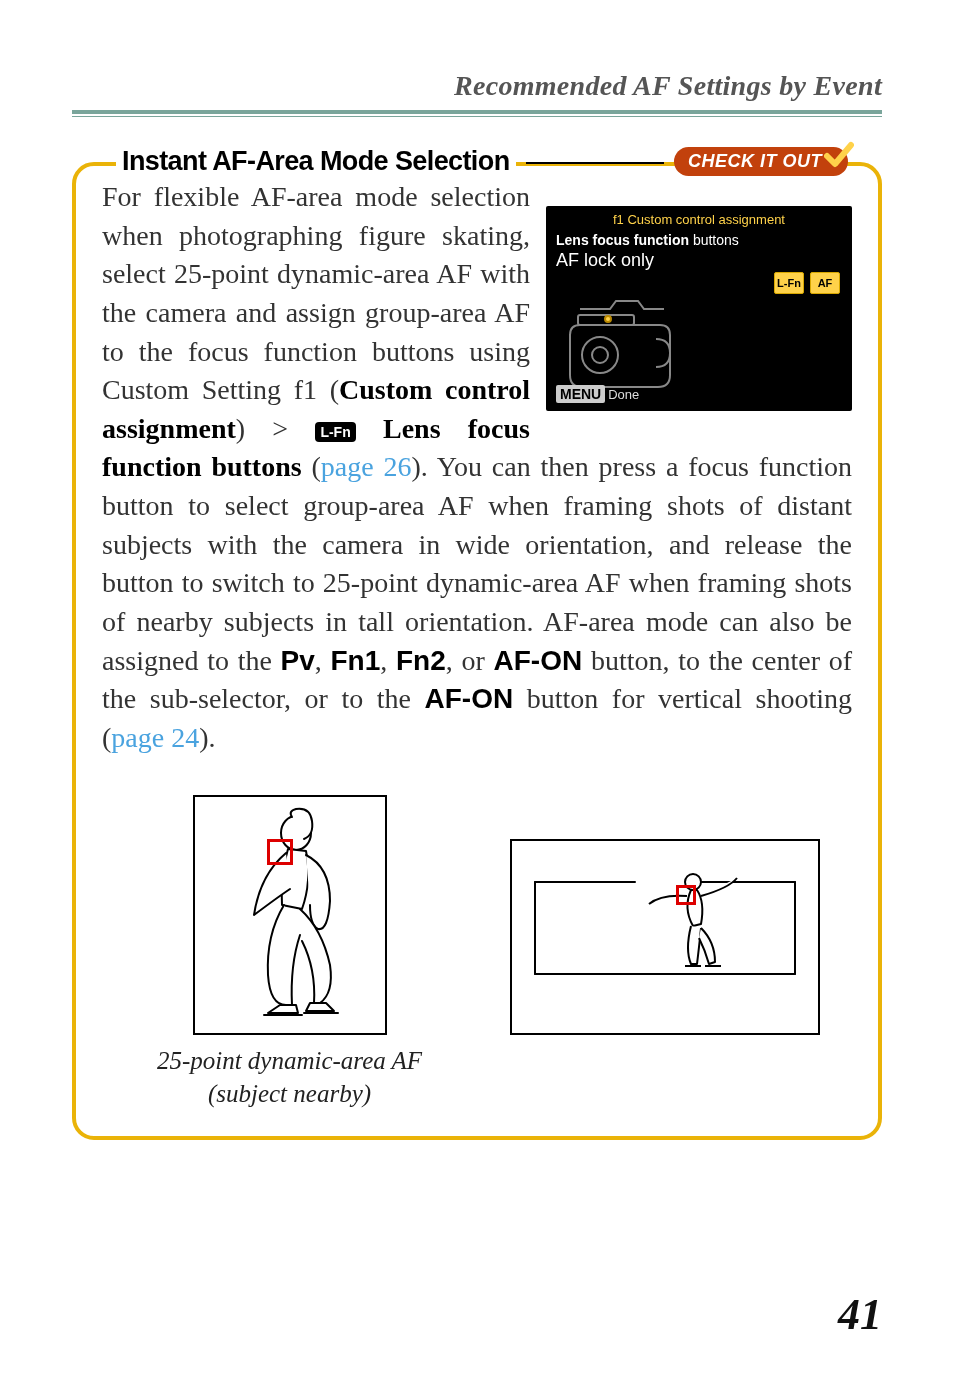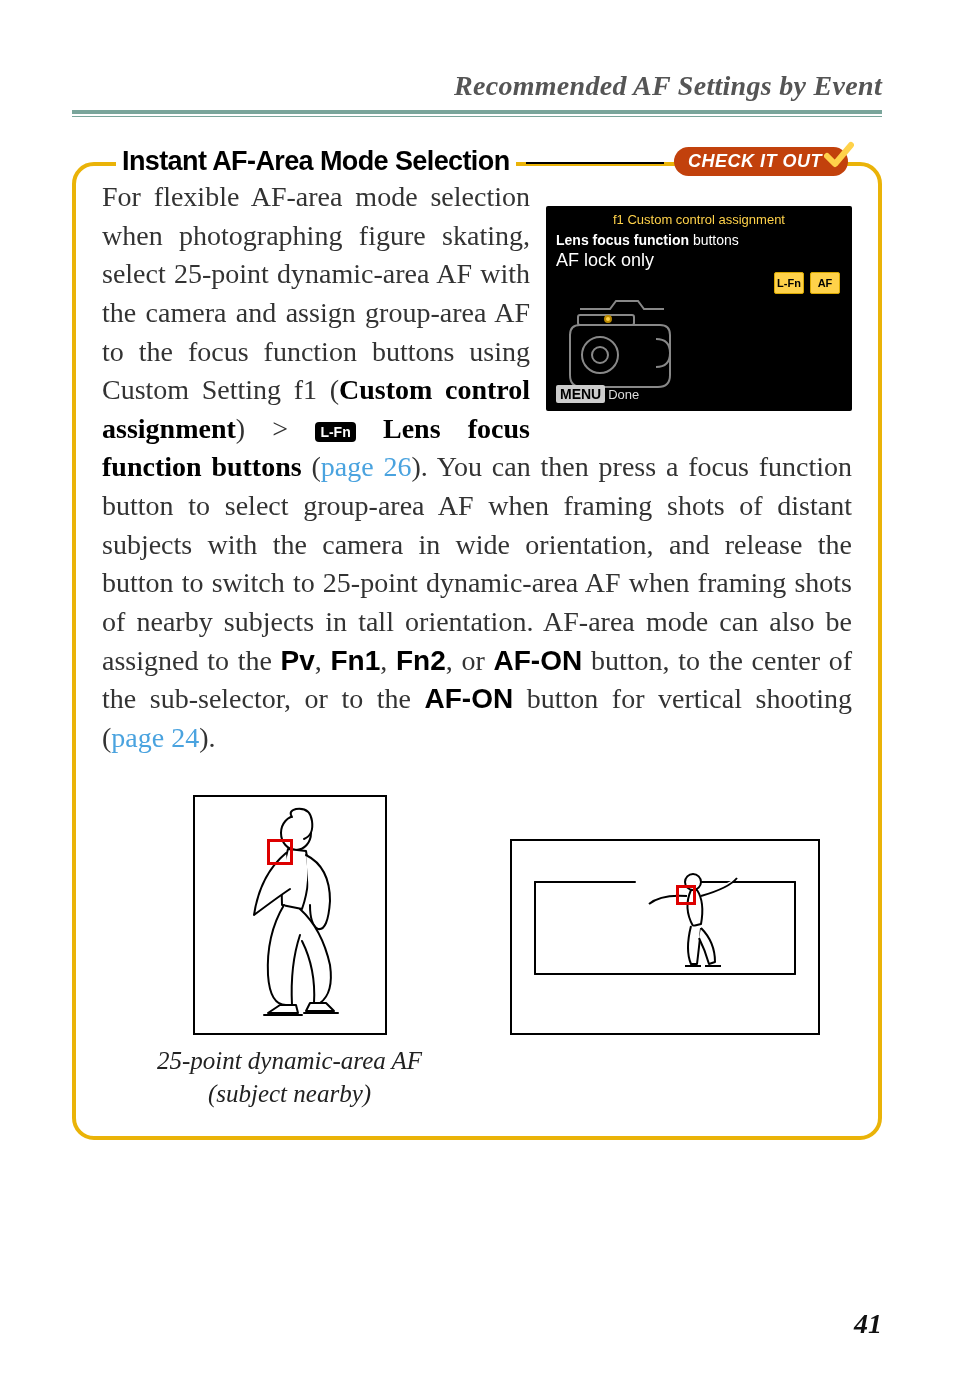--- a/index.html
+++ b/index.html
@@ -191,21 +191,21 @@
     width: 26px; height: 26px;
     border: 3px solid #d00;
   }
   .page-num {
     position: absolute;
     right: 72px;
     bottom: 48px;
     font-family: "Times New Roman", serif;
     font-style: italic;
     font-weight: 700;
-    font-size: 28px;
+    font-size: 44px;
     color: #111;
   }
 </style>
 </head>
 <body>
 
 <div class="page">
 
   <div class="breadcrumb">Recommended AF Settings by Event</div>
   <div class="hr-wrap">

